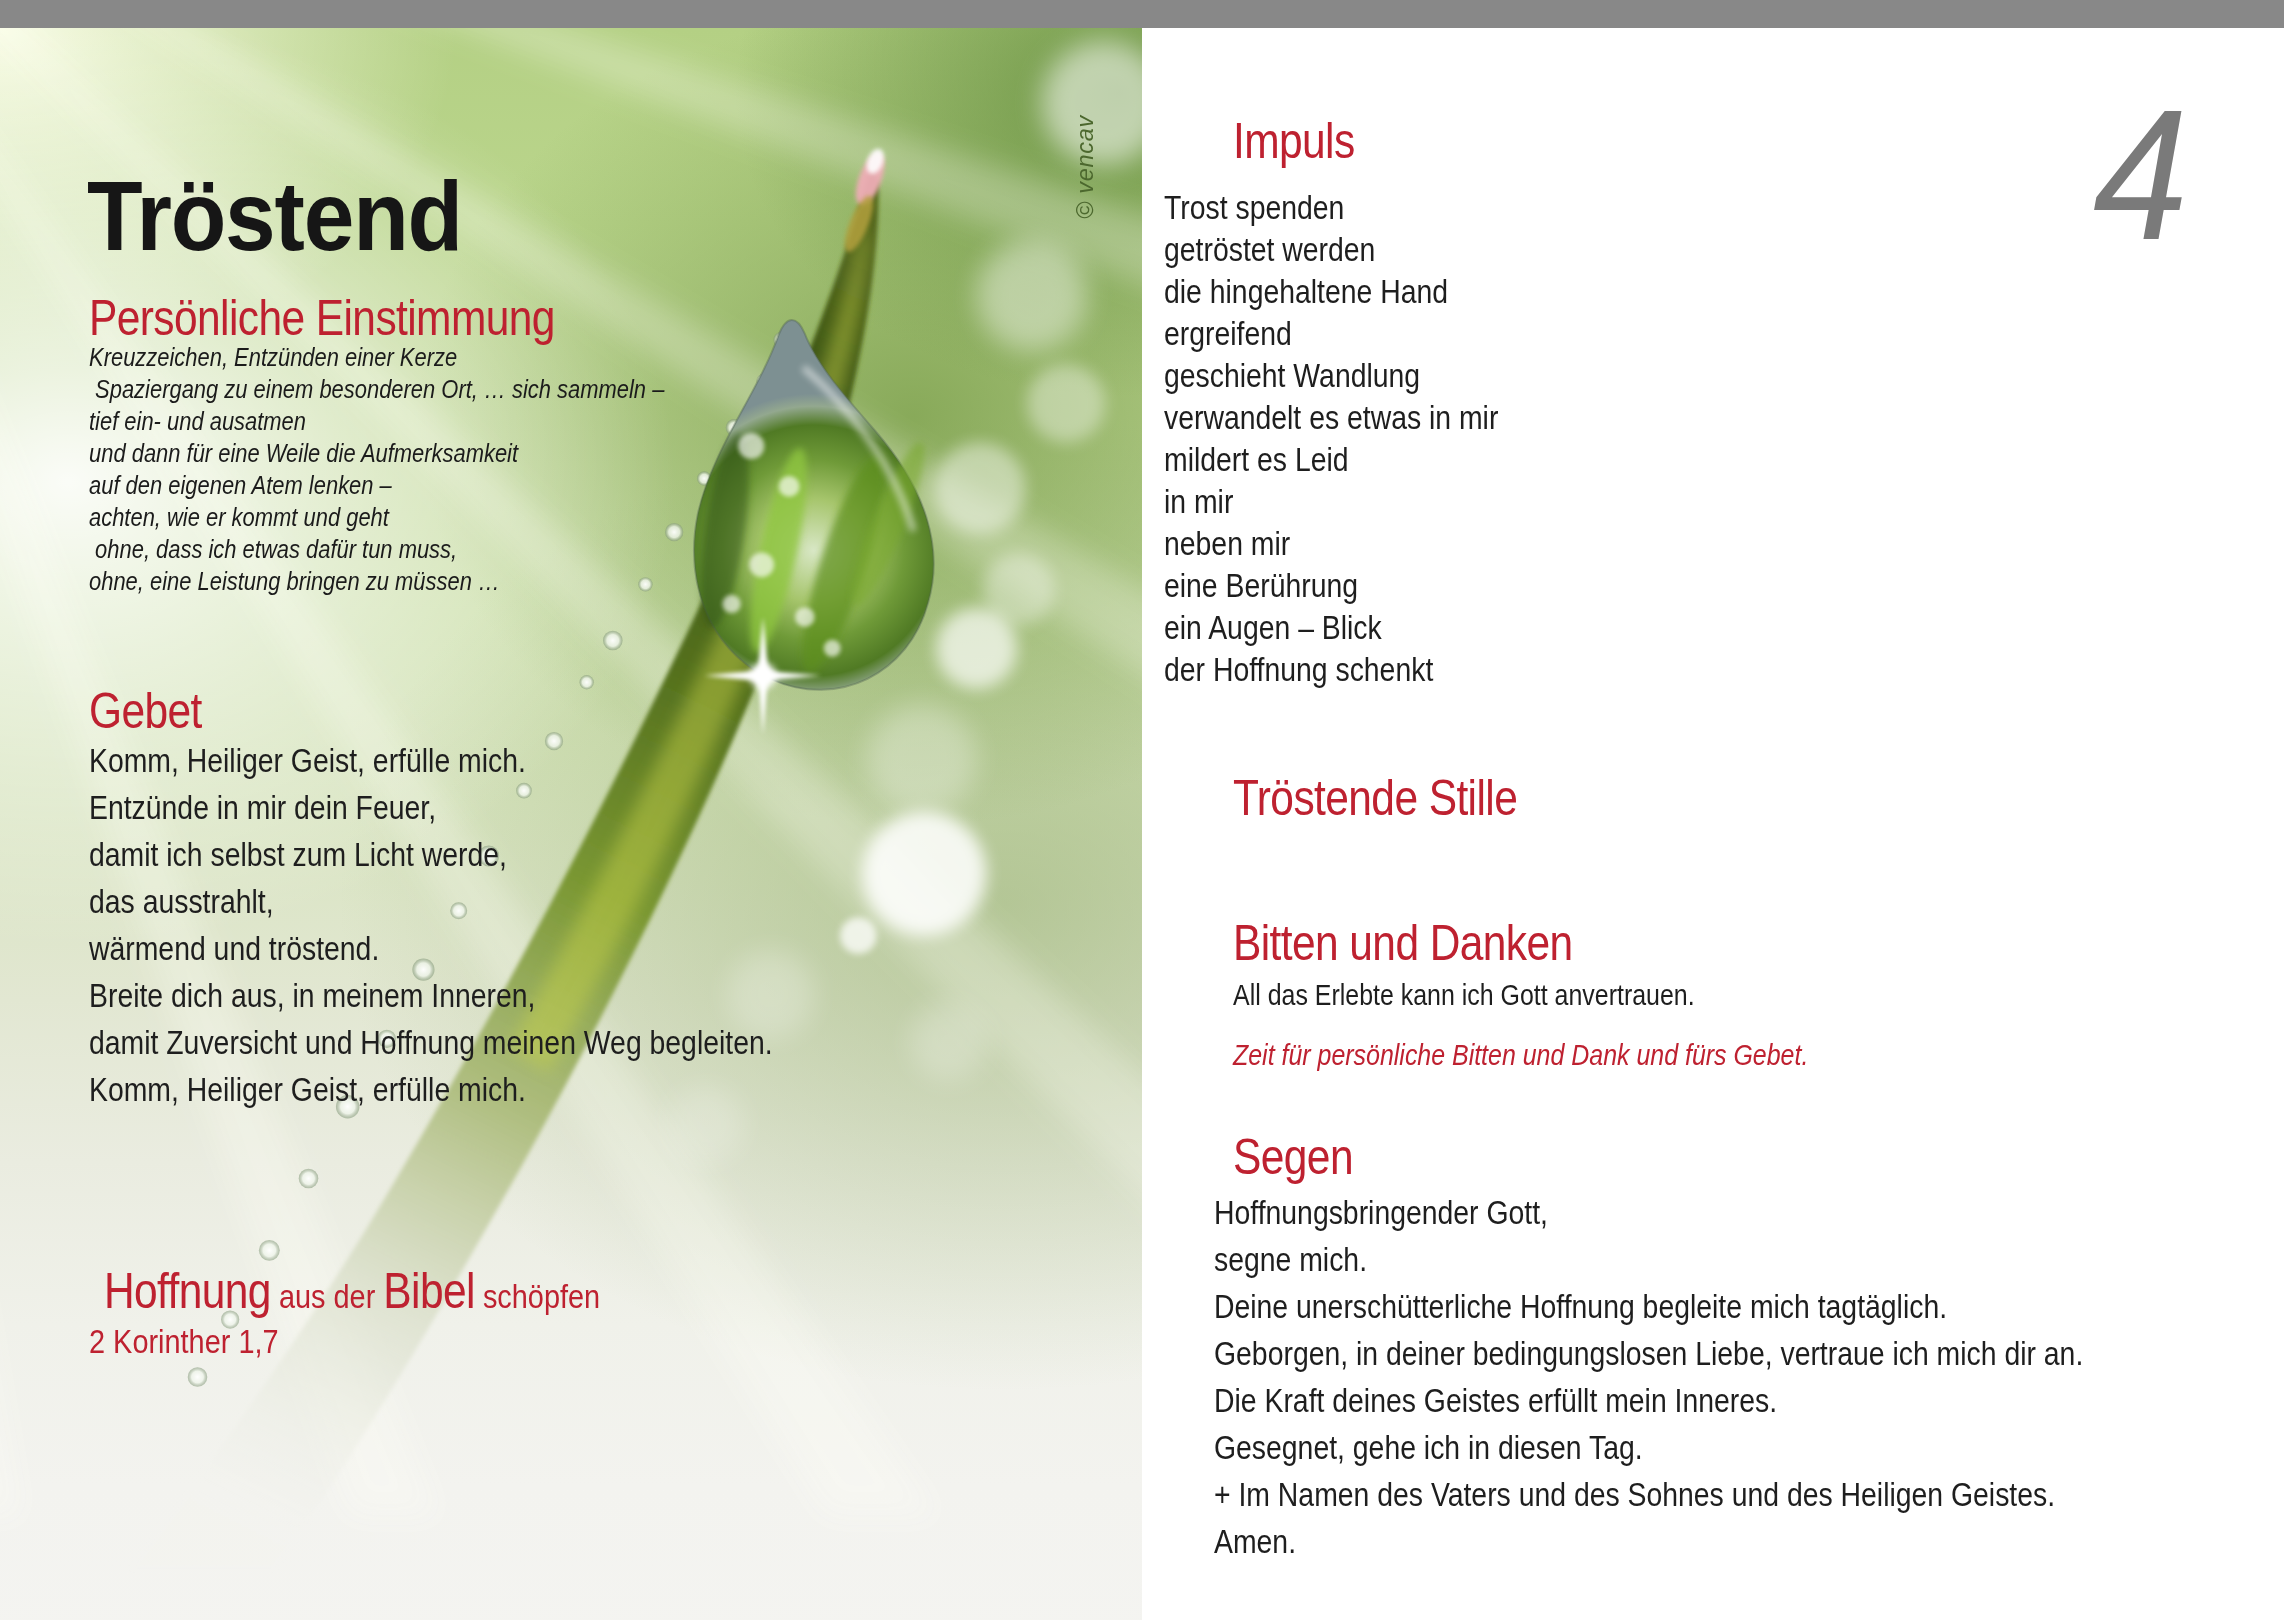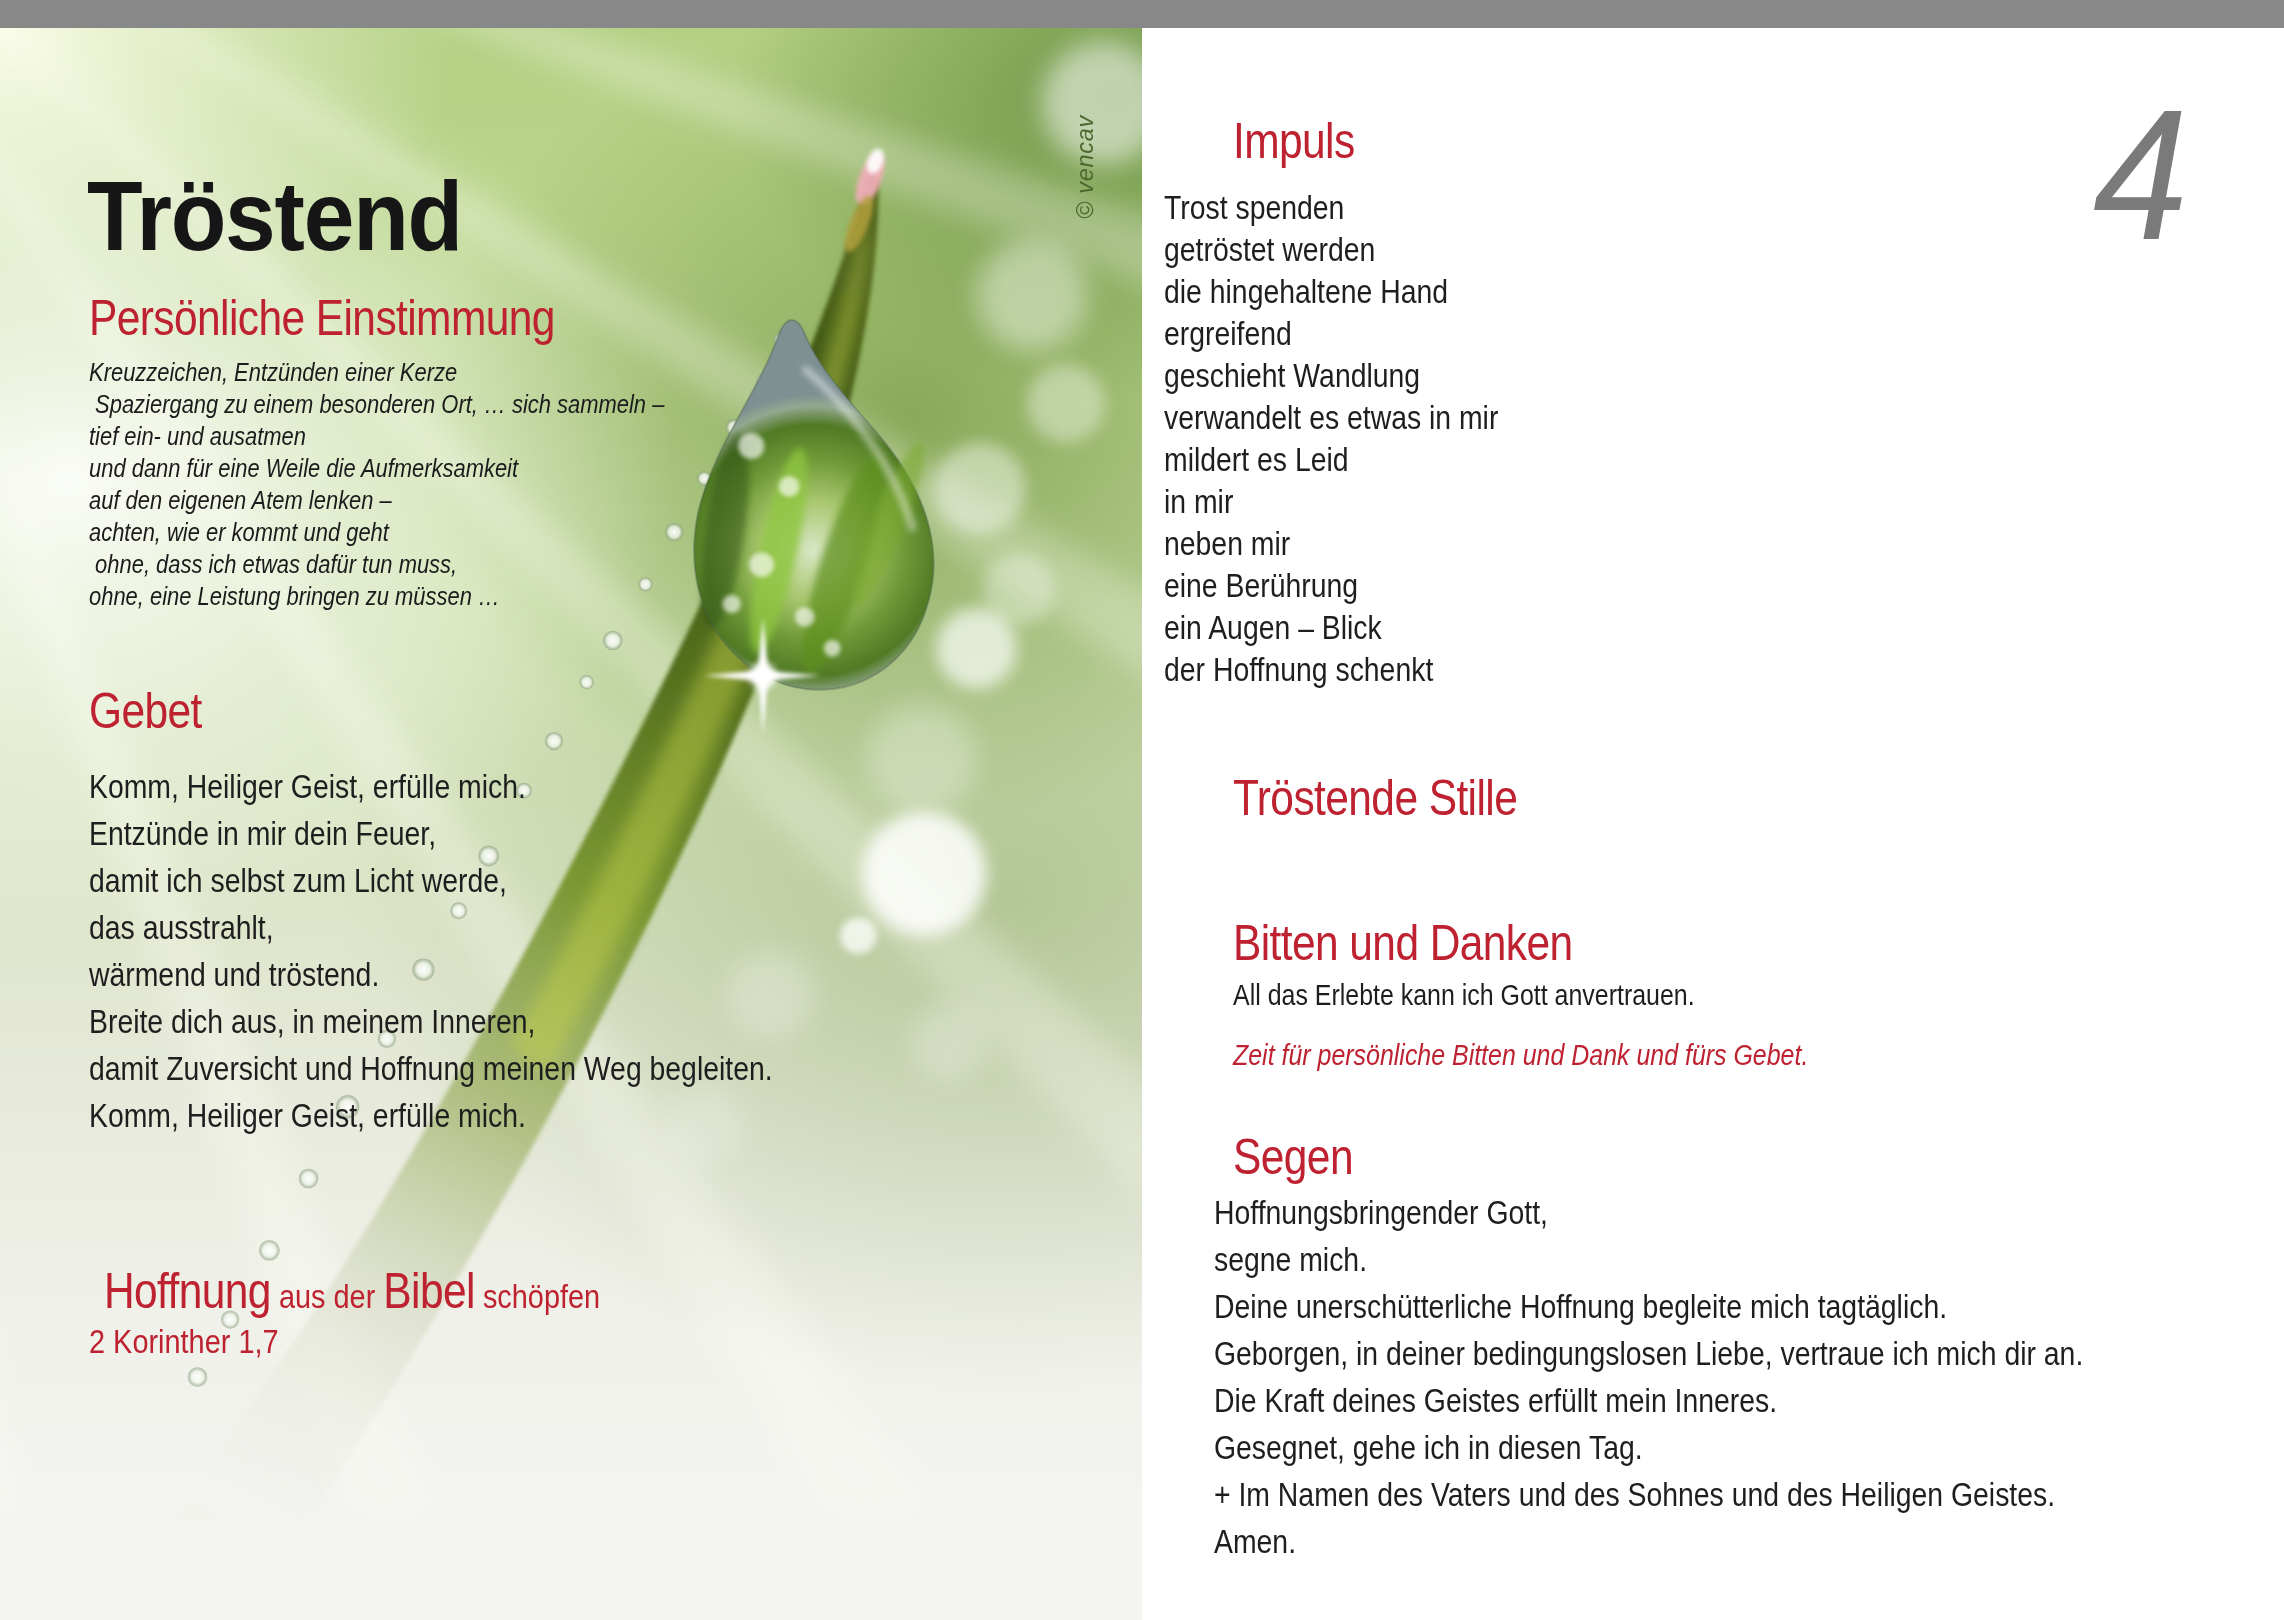--- a/index.html
+++ b/index.html
@@ -176,34 +176,34 @@
         <circle cx="1180" cy="1480" r="68" opacity="0.25" filter="url(#b20)"></circle>
         <circle cx="1452" cy="1552" r="60" opacity="0.25" filter="url(#b20)"></circle>
         <circle cx="1080" cy="1680" r="60" opacity="0.20" filter="url(#b20)"></circle>
       </g>
     </svg>
 
     <h1 class="abs title">Tröstend</h1>
 
     <div class="abs h-red cond" style="left:89px;top:265px">Persönliche Einstimmung</div>
 
-    <div class="abs lines italic40" style="left:89px;top:328px">
+    <div class="abs lines italic40" style="left:89px;top:313px">
       <div class="ln">Kreuzzeichen, Entzünden einer Kerze</div>
       <div class="ln"> Spaziergang zu einem besonderen Ort, … sich sammeln –</div>
       <div class="ln">tief ein- und ausatmen</div>
       <div class="ln">und dann für eine Weile die Aufmerksamkeit</div>
       <div class="ln">auf den eigenen Atem lenken –</div>
       <div class="ln">achten, wie er kommt und geht</div>
       <div class="ln"> ohne, dass ich etwas dafür tun muss,</div>
       <div class="ln">ohne, eine Leistung bringen zu müssen …</div>
     </div>
 
     <div class="abs h-red cond" style="left:89px;top:658px">Gebet</div>
 
-    <div class="abs lines body51 lh72" style="left:89px;top:735px">
+    <div class="abs lines body51 lh72" style="left:89px;top:709px">
       <div class="ln">Komm, Heiliger Geist, erfülle mich.</div>
       <div class="ln">Entzünde in mir dein Feuer,</div>
       <div class="ln">damit ich selbst zum Licht werde,</div>
       <div class="ln">das ausstrahlt,</div>
       <div class="ln">wärmend und tröstend.</div>
       <div class="ln">Breite dich aus, in meinem Inneren,</div>
       <div class="ln">damit Zuversicht und Hoffnung meinen Weg begleiten.</div>
       <div class="ln">Komm, Heiliger Geist, erfülle mich.</div>
     </div>
 

